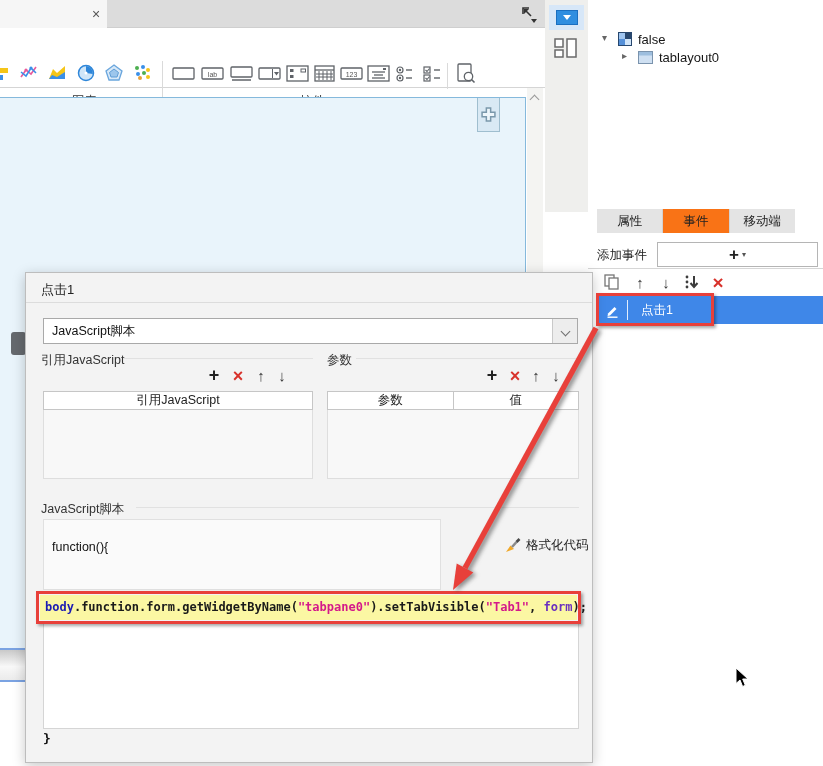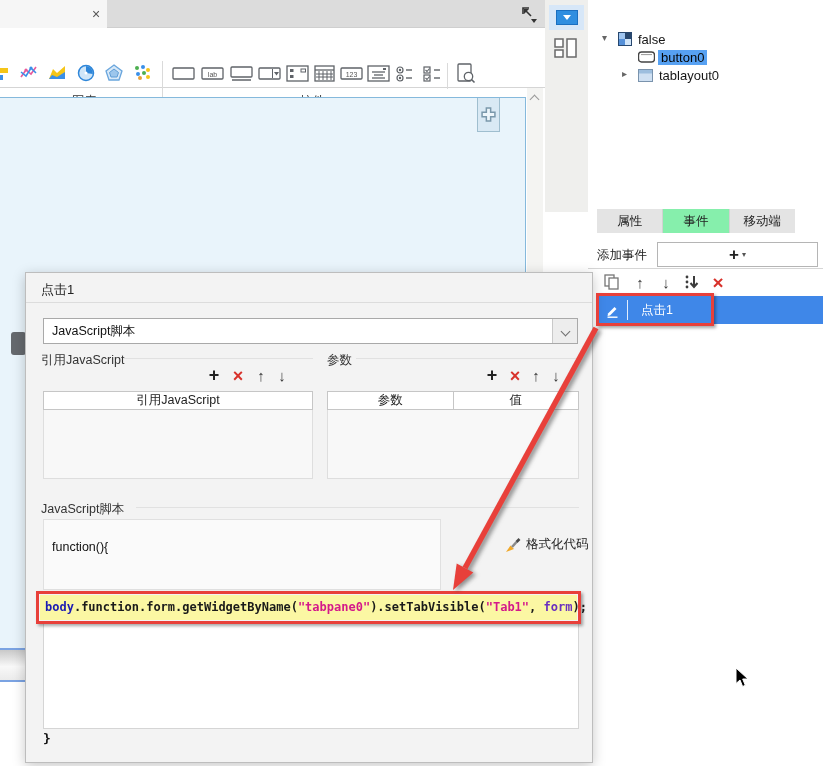--- a/index.html
+++ b/index.html
@@ -20,21 +20,21 @@
   .side-strip{left:545px;top:0;width:43px;height:212px;background:#efefed}
   .strip-sel{left:549px;top:5px;width:35px;height:25px;background:#d7e7f8}
   
   .rt-toolbar{left:588px;top:0;width:235px;height:28px;background:#fff}
   .tree{left:588px;top:30px;width:235px;height:180px;background:#fff;font-size:13px;color:#161616}
   .tree-row{height:18px;display:flex;align-items:center;position:relative}
   .tree-arrow{position:absolute;font-size:10px;color:#666;top:2px}
   .tree-sel{background:#57a1f2;padding:0 3px;color:#050505}
   .ptabs{left:597px;top:209px;width:198px;height:24px;display:flex}
   .ptab{flex:1;font-size:12.5px;color:#222;text-align:center;line-height:24px;background:#e4e4e4;border-right:1px solid #d2d2d2}
-  .ptab.active{background:#86efac}
+  .ptab.active{background:#f97316}
   .addev-btn{left:657px;top:242px;width:161px;height:25px;background:#fff;border:1px solid #b5b5b5}
   .ev-row{left:597px;top:296px;width:226px;height:28px;background:#3f87e8;display:flex;align-items:center}
   .redbox{border:3px solid #e8403a;box-shadow:2px 2px 3px rgba(0,0,0,.35)}
   
   .canvas{left:0;top:97px;width:526px;height:551px;background:#e9f4fb;border-top:1px solid #85b9dc;border-right:1px solid #85b9dc}
   .scrollcol{left:527px;top:88px;width:16px;height:560px;background:#f4f4f2}
   .grad-bar{left:0;top:648px;width:526px;height:34px;background:linear-gradient(180deg,#c9c9c9,#f8f8f8 55%,#ebebeb);border-top:2px solid #7ba3e2;border-bottom:2px solid #7ba3e2}
   
   .dlg{left:25px;top:272px;width:568px;height:491px;background:#f3f3f3;border:1px solid #bdbdbd;box-shadow:0 3px 12px rgba(0,0,0,.22);z-index:10}
   .dlg .title{left:15px;top:8px;font-size:13px;color:#222}
@@ -264,27 +264,20 @@
     <span class="tree-arrow" style="left:14px">▾</span>
     <svg width="14" height="14" style="margin-right:6px">
         <rect x="0" y="0" width="14" height="14" fill="#27476e"></rect>
         <rect x="1" y="1" width="6" height="6" fill="#9fc5f0"></rect>
         <rect x="7" y="7" width="6" height="6" fill="#d0e4f8"></rect>
         <rect x="1" y="7" width="6" height="6" fill="#5590d8"></rect>
       </svg>
     <span>false</span>
   </div>
   <div class="tree-row" style="padding-left:50px">
-    <svg width="17" height="12" style="margin-right:3px">
-        <rect x="0.5" y="1" width="16" height="10" rx="3" fill="#fff" stroke="#444" stroke-width="1.4"></rect>
-        <line x1="3" y1="3.6" x2="14" y2="3.6" stroke="#999" stroke-width="1"></line>
-      </svg>
-    <span class="tree-sel">button0</span>
-  </div>
-  <div class="tree-row" style="padding-left:50px">
     <span class="tree-arrow" style="left:34px">▸</span>
     <svg width="15" height="13" style="margin-right:6px">
         <rect x="0.5" y="0.5" width="14" height="12" fill="#cfe0f2" stroke="#7a93ad"></rect>
         <rect x="1" y="1" width="13" height="3.5" fill="#9dbede"></rect>
       </svg>
     <span>tablayout0</span>
   </div>
 </div>
 
 <div class="a ptabs">
@@ -367,21 +360,21 @@
   </div>
   <div class="a tbl-body" style="left:301px;top:137px;width:252px;height:69px"></div>
 
   <div class="a grp-label" style="left:15px;top:228px">JavaScript脚本</div>
   <div class="a hairline" style="left:110px;top:234px;width:443px"></div>
 
   <div class="a ed-head">
     <div class="a func" style="left:8px;top:20px">function(){</div>
   </div>
 
-  <div class="a" style="left:478px;top:263px;display:flex;gap:4px">
+  <div class="a" style="left:478px;top:263px;display:flex;align-items:center;gap:4px">
     <svg width="18" height="18">
         <polygon points="2,16 6.5,9.5 10,13" fill="#f0a82a"></polygon>
         <line x1="8" y1="11" x2="12.5" y2="6" stroke="#8a8a8a" stroke-width="2.6"></line>
         <line x1="12.5" y1="6" x2="15.5" y2="3" stroke="#4a4a4a" stroke-width="2.6"></line>
       </svg>
     <span style="font-size:12.5px;color:#222">格式化代码</span>
   </div>
 
   <div class="a ed-body"></div>
 

